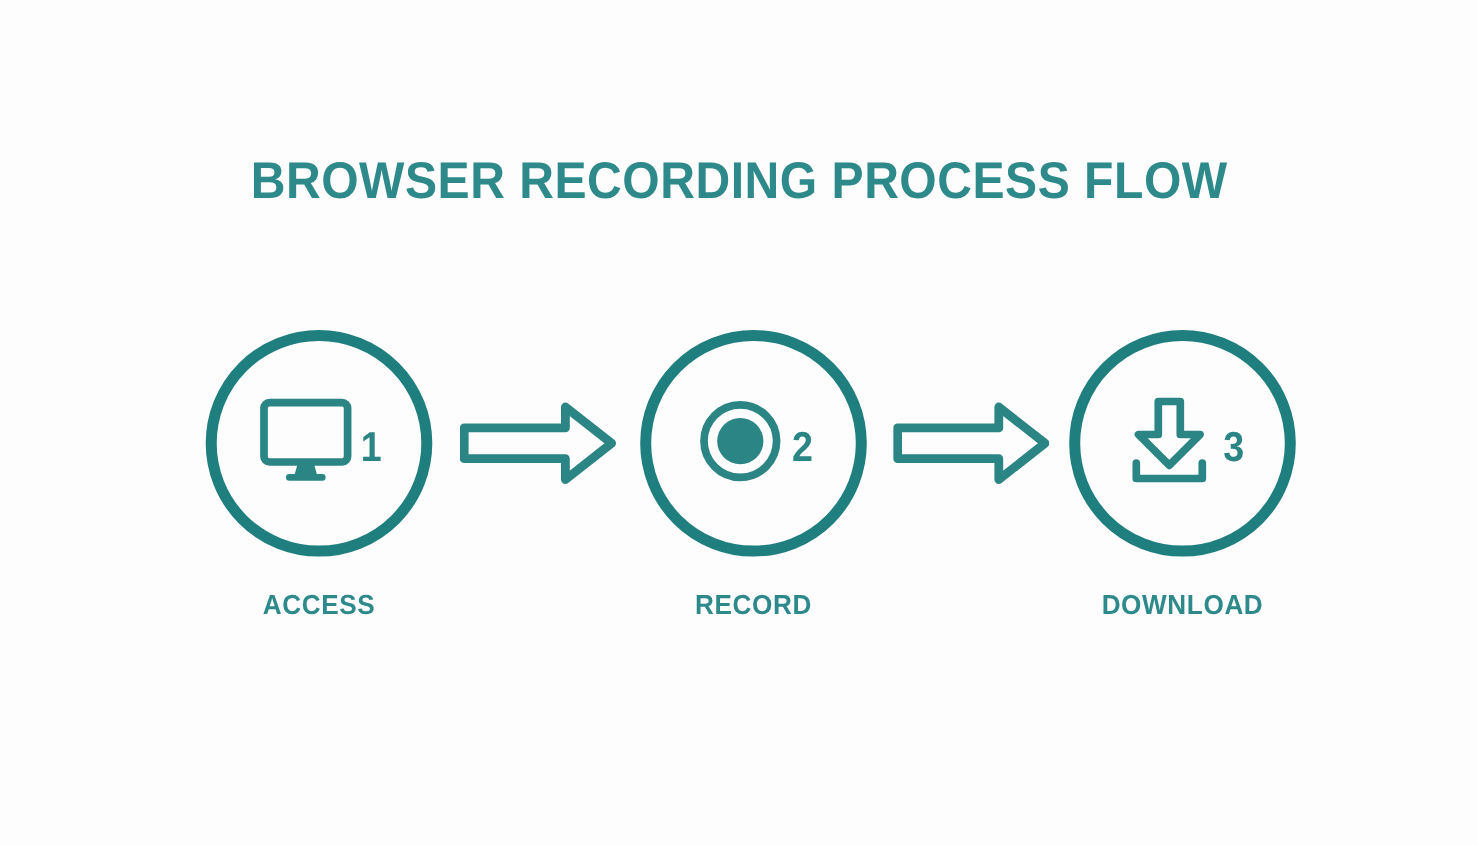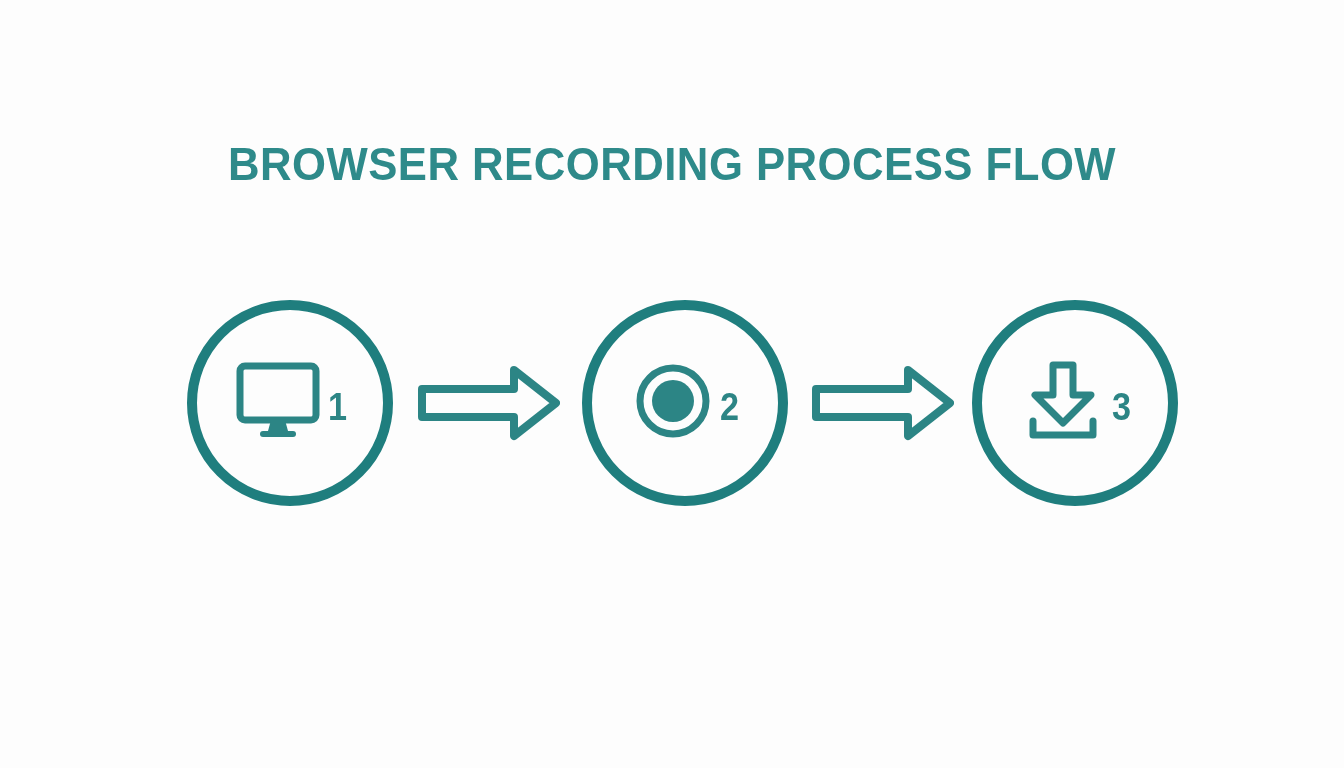--- a/index.html
+++ b/index.html
@@ -190,14 +190,19 @@
               <path d="M12 62 L12 76 L72 76 L72 62" stroke="#2c8585" stroke-width="7" stroke-linejoin="round" stroke-linecap="round" fill="none"></path>
             </svg>
           </span>
           <span class="step-num">3</span>
         </div>
       </div>
     </div>
 
   </div>
 
+  <div class="labels">
+    <div class="label label-1">ACCESS</div>
+    <div class="label label-2">RECORD</div>
+    <div class="label label-3">DOWNLOAD</div>
+  </div>
 
 </div>
 
 </body></html>

